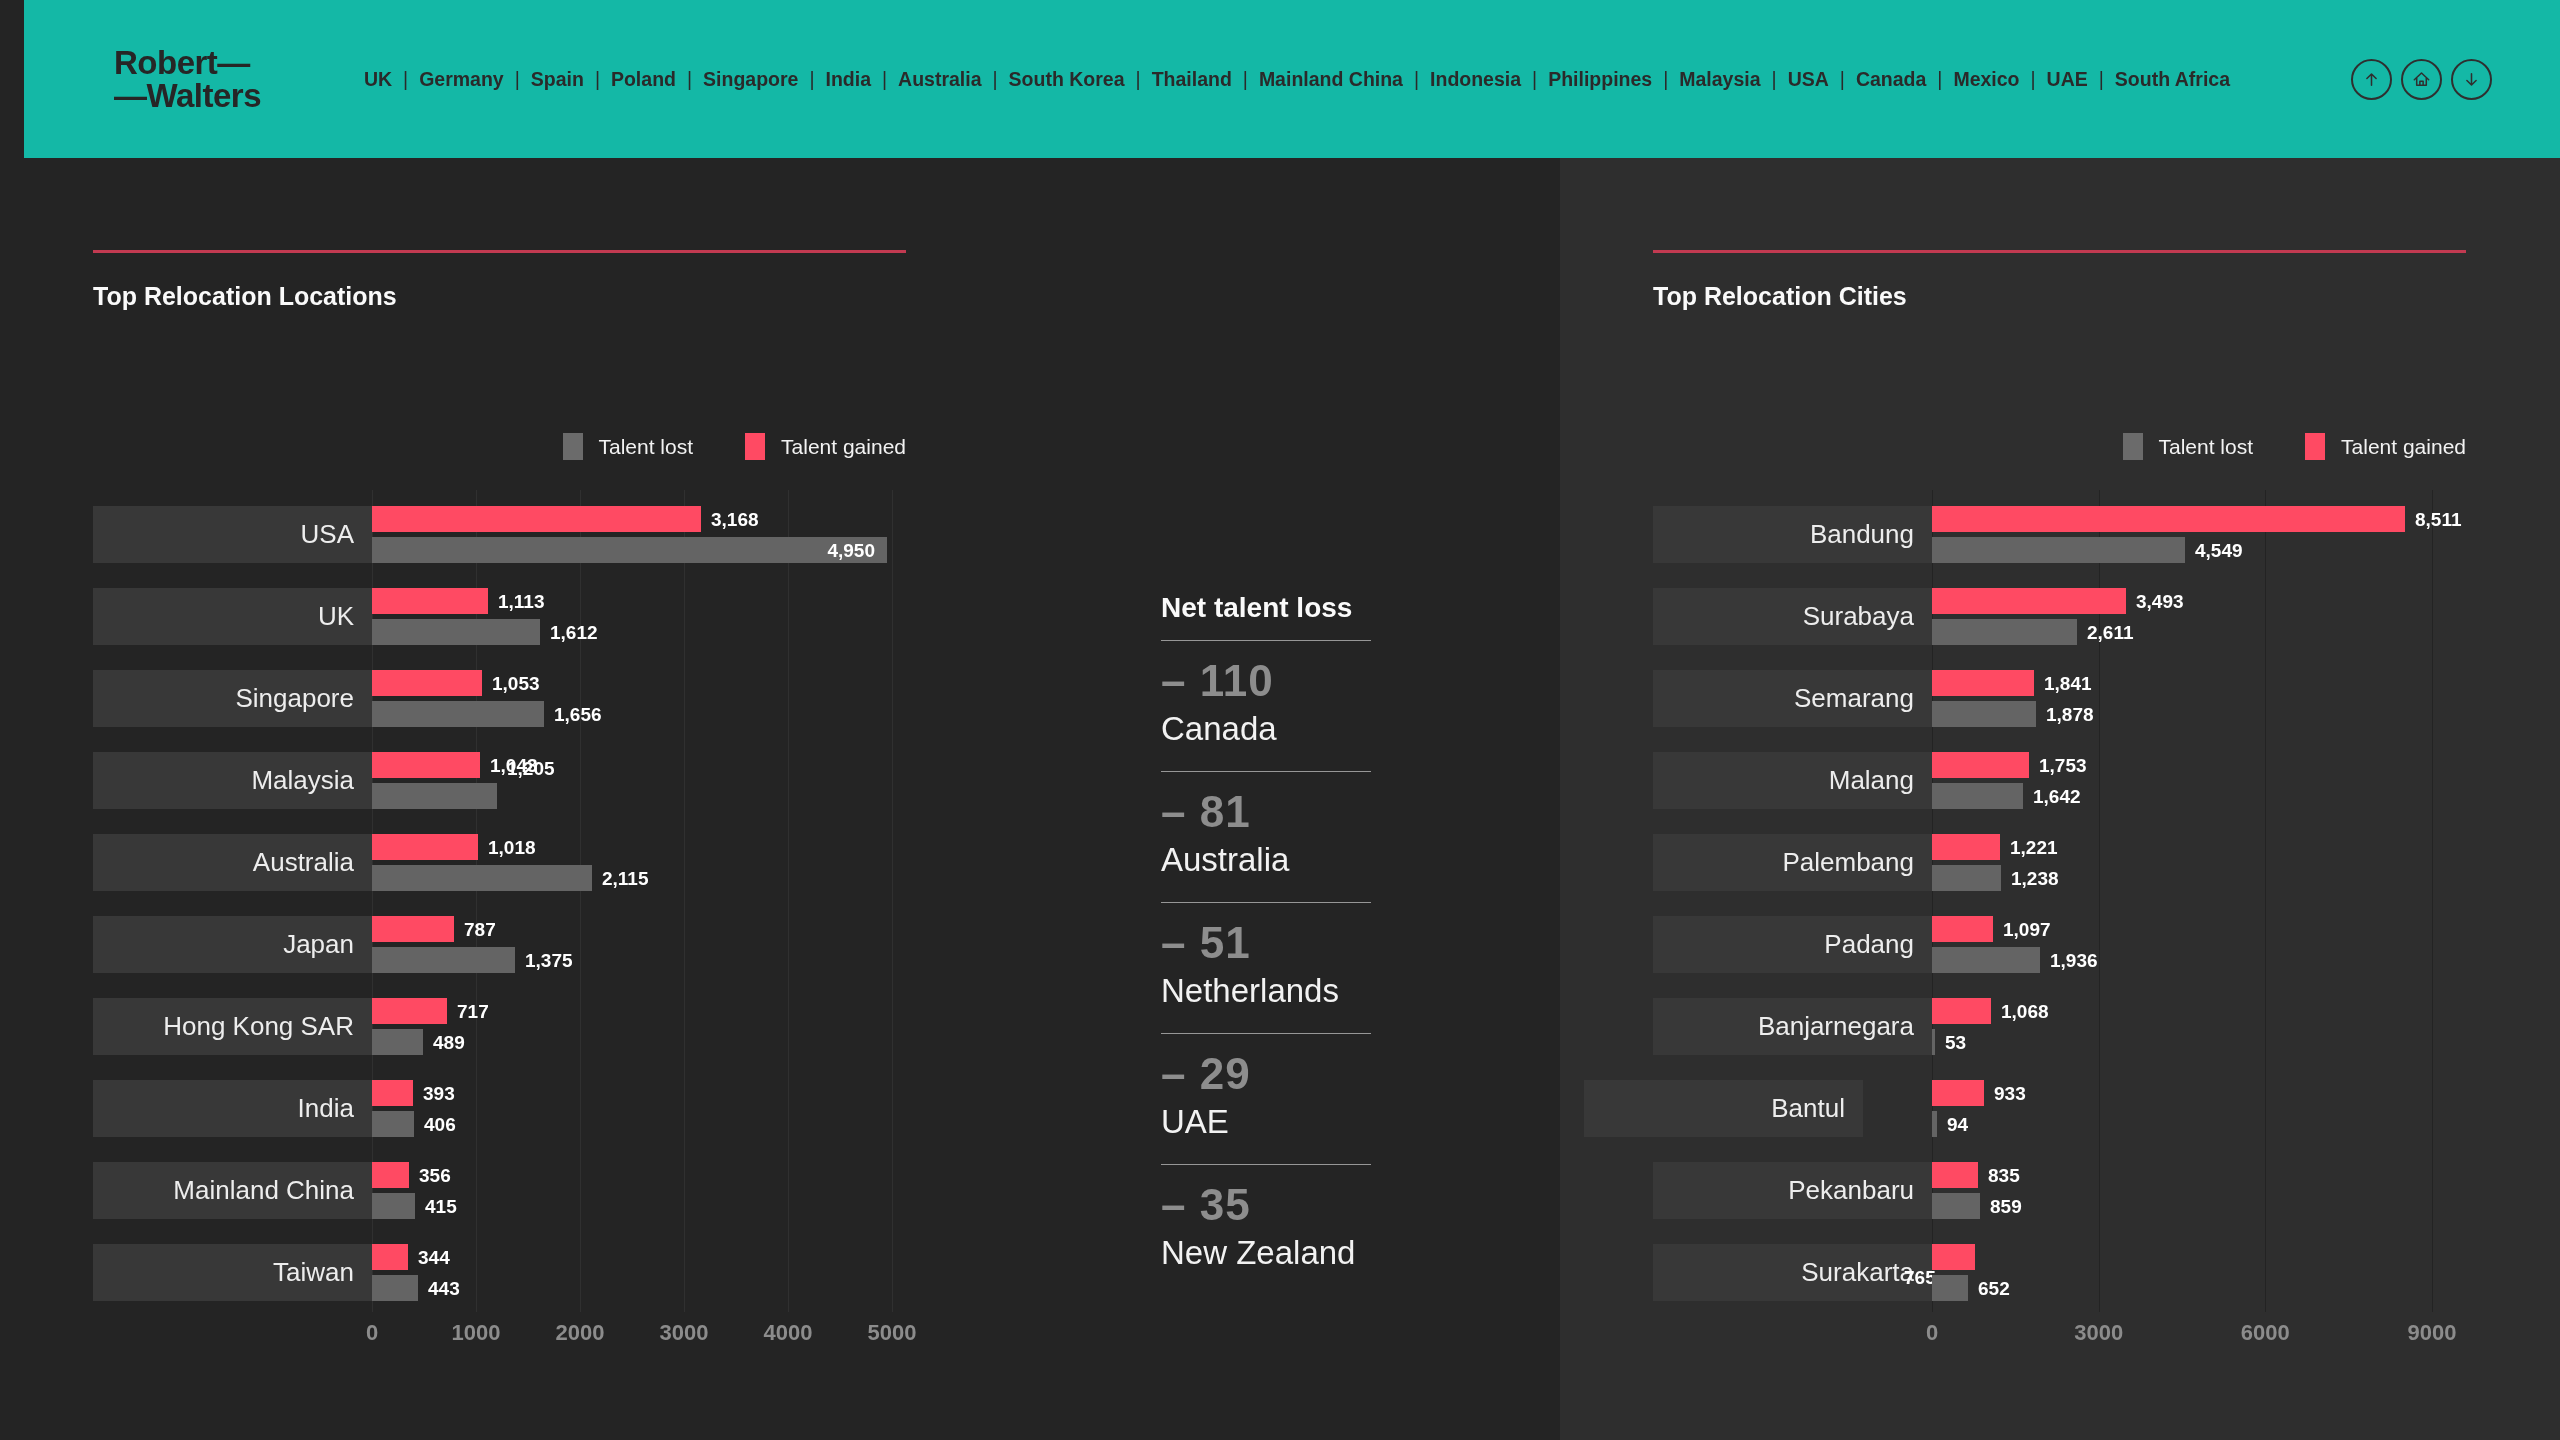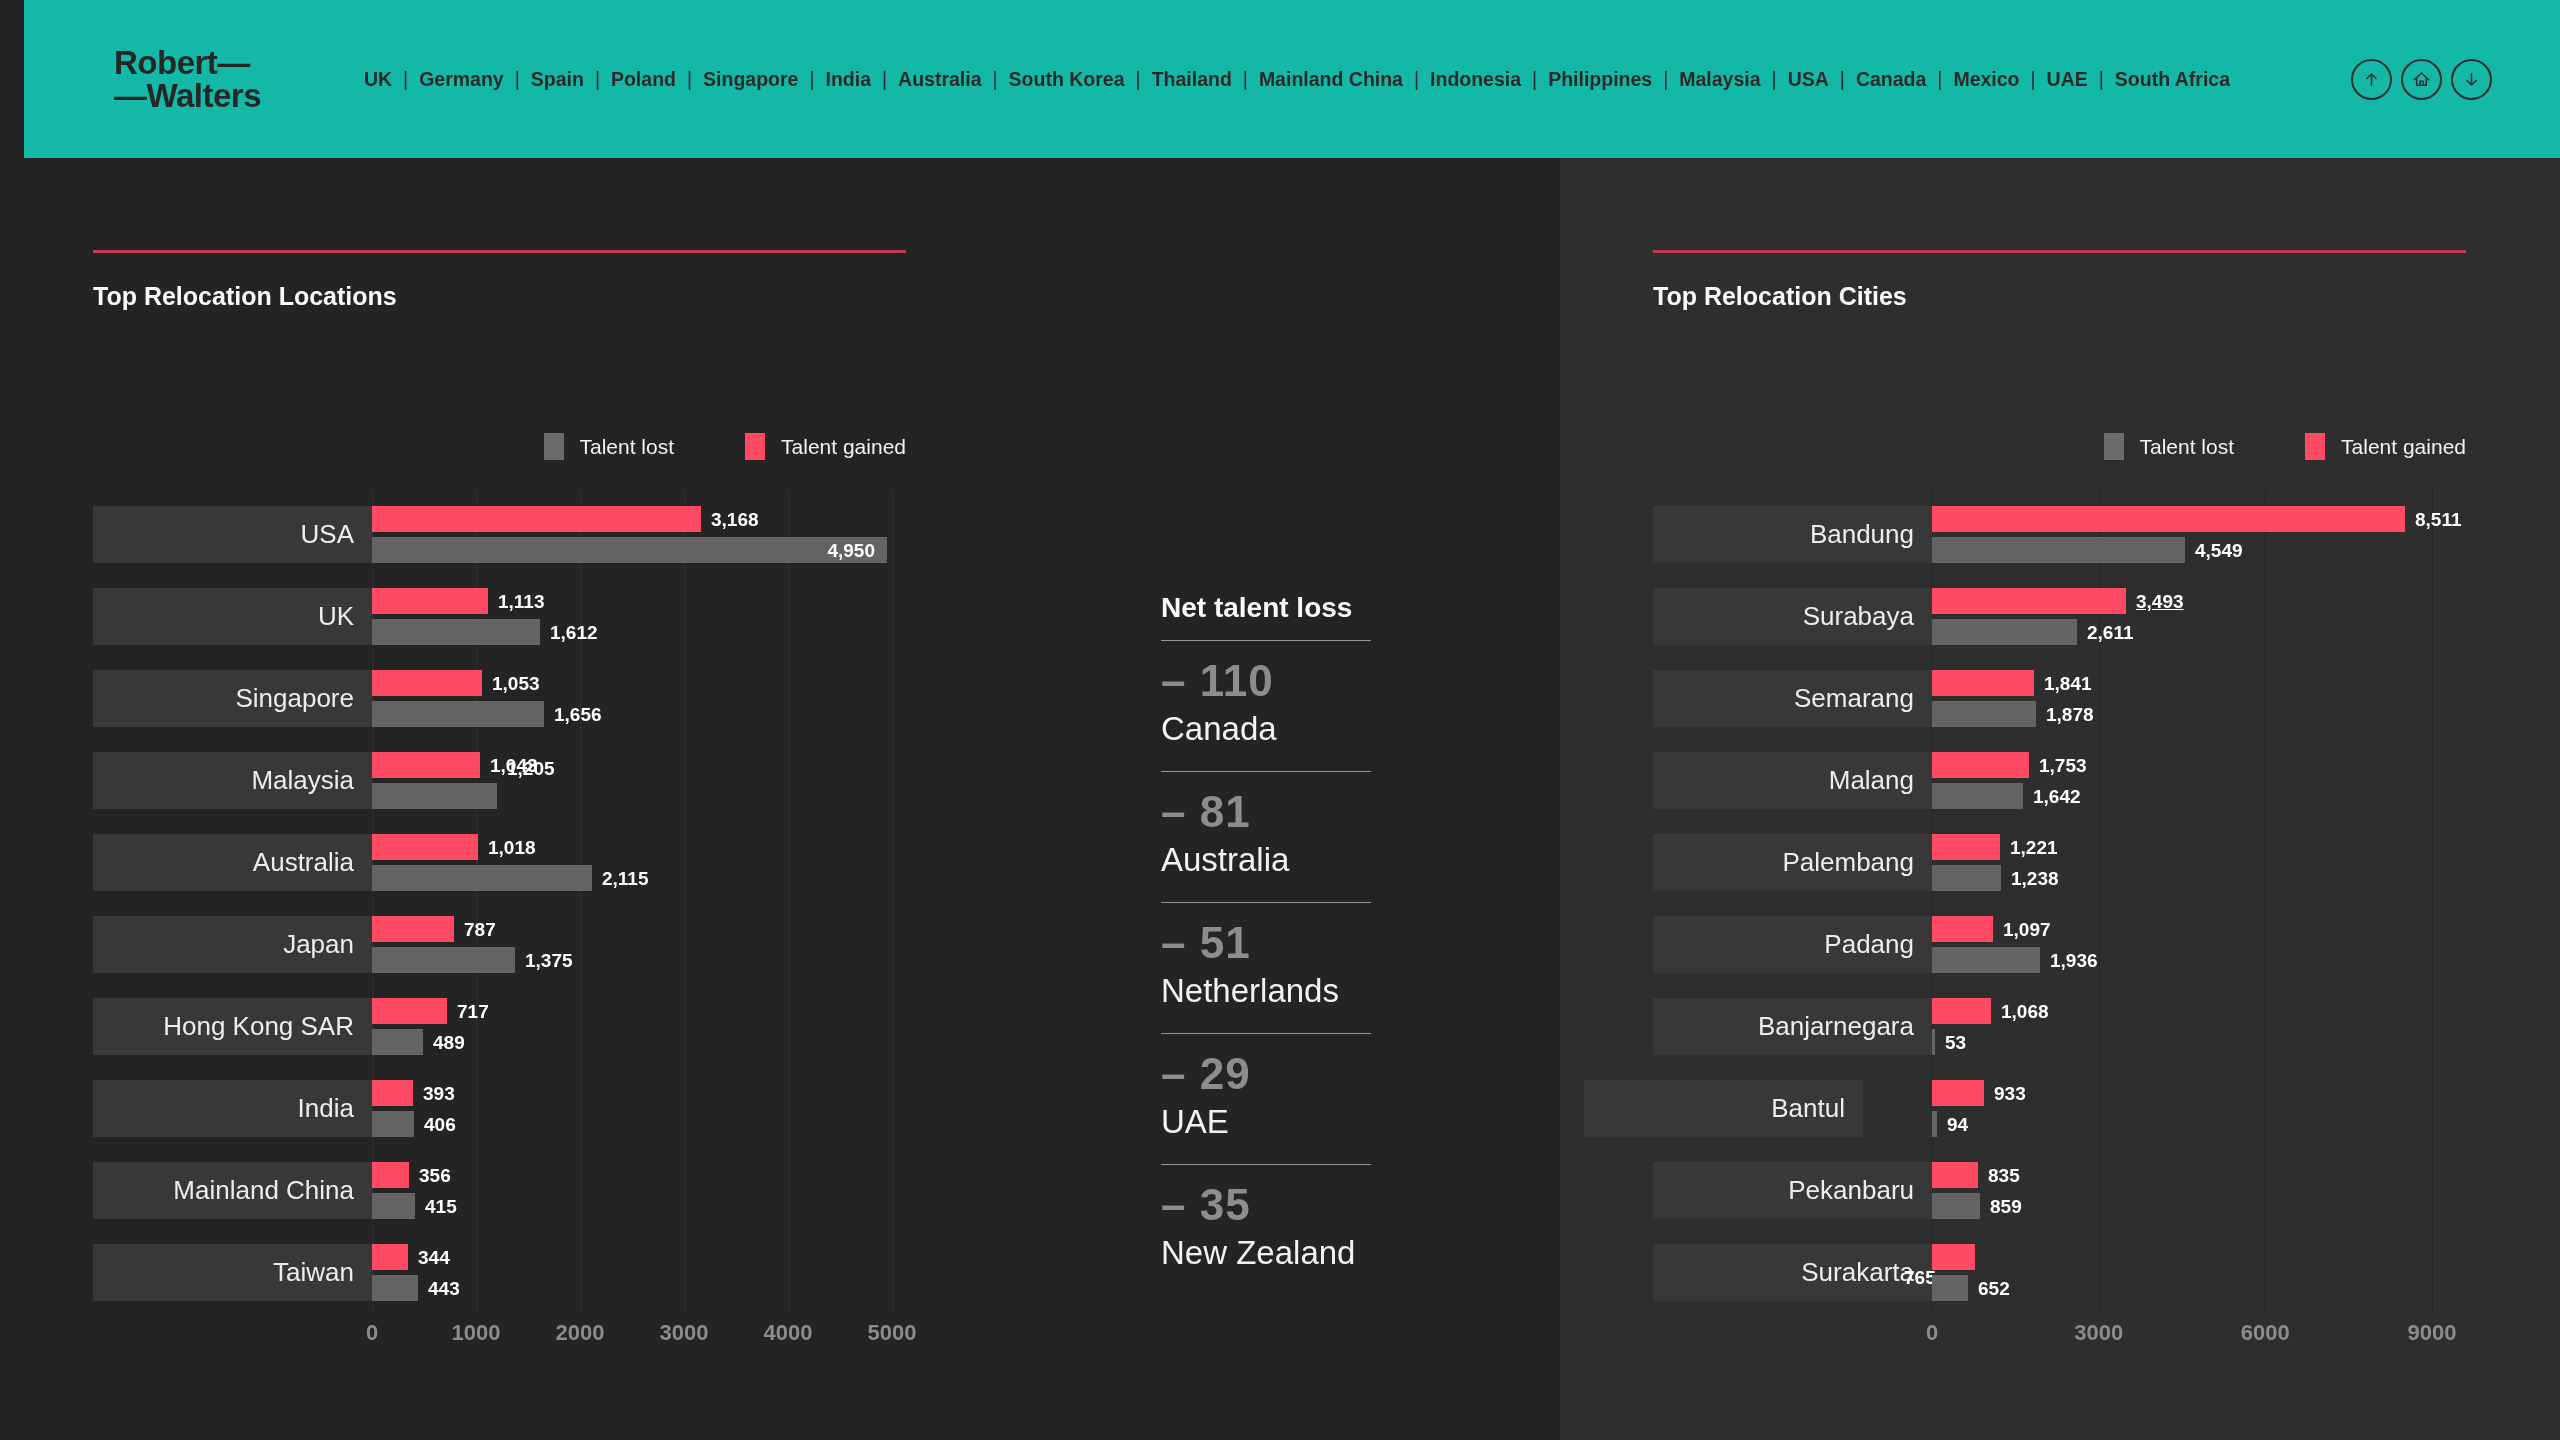--- a/index.html
+++ b/index.html
@@ -33,21 +33,21 @@
   
   .main-bg{position:absolute;top:158px;left:0;width:2560px;height:1282px;background:#242424;}
   .right-bg{position:absolute;top:158px;left:1560px;width:1000px;height:1282px;background:#2e2e2e;}
 
   
   .accent-line{position:absolute;top:250px;height:3px;width:813px;background:#c23a51;}
   #line0{left:93px;} #line1{left:1653px;}
   .chart-title{position:absolute;top:261px;font-size:25px;font-weight:700;color:#fafafa;}
   #title0{left:93px;} #title1{left:1653px;}
   .legend{position:absolute;top:433px;width:534px;display:flex;
-          justify-content:flex-end;align-items:center;gap:71px;z-index:2;}
+          justify-content:flex-end;align-items:center;gap:52px;z-index:2;}
   #legend0{left:372px;} #legend1{left:1932px;}
   .legend-item{display:flex;align-items:center;gap:16px;font-size:21px;color:#f2f2f2;}
   .legend-swatch{width:20px;height:27px;display:inline-block;}
 
   .row-box{position:absolute;width:279px;height:57px;background:#383838;
       display:flex;align-items:center;justify-content:flex-end;
       box-sizing:border-box;padding-right:18px;font-size:26px;color:#ededed;}
   .bar{position:absolute;height:26px;}
   .bar-value{position:absolute;height:26px;line-height:27px;font-size:19px;
       font-weight:700;color:#ffffff;white-space:nowrap;}
@@ -261,21 +261,21 @@
         <span>Bandung</span>
       </div>
       <div class="bar" style="left: 1932px; top: 506px; width: 473px; background: rgb(255, 74, 99);"></div>
       <span class="bar-value" style="top: 506px; left: 2415px;">8,511</span>
       <div class="bar" style="left: 1932px; top: 537px; width: 253px; background: rgb(100, 100, 100);"></div>
       <span class="bar-value" style="top: 537px; left: 2195px;">4,549</span>
       <div class="row-box" style="left: 1653px; top: 588px;">
         <span>Surabaya</span>
       </div>
       <div class="bar" style="left: 1932px; top: 588px; width: 194px; background: rgb(255, 74, 99);"></div>
-      <span class="bar-value" style="top: 588px; left: 2136px; text-decoration: underline;">3,493</span>
+      <span class="bar-value" style="top: 588px; left: 2136px;">3,493</span>
       <div class="bar" style="left: 1932px; top: 619px; width: 145px; background: rgb(100, 100, 100);"></div>
       <span class="bar-value" style="top: 619px; left: 2087px;">2,611</span>
       <div class="row-box" style="left: 1653px; top: 670px;">
         <span>Semarang</span>
       </div>
       <div class="bar" style="left: 1932px; top: 670px; width: 102px; background: rgb(255, 74, 99);"></div>
       <span class="bar-value" style="top: 670px; left: 2044px;">1,841</span>
       <div class="bar" style="left: 1932px; top: 701px; width: 104px; background: rgb(100, 100, 100);"></div>
       <span class="bar-value" style="top: 701px; left: 2046px;">1,878</span>
       <div class="row-box" style="left: 1653px; top: 752px;">

